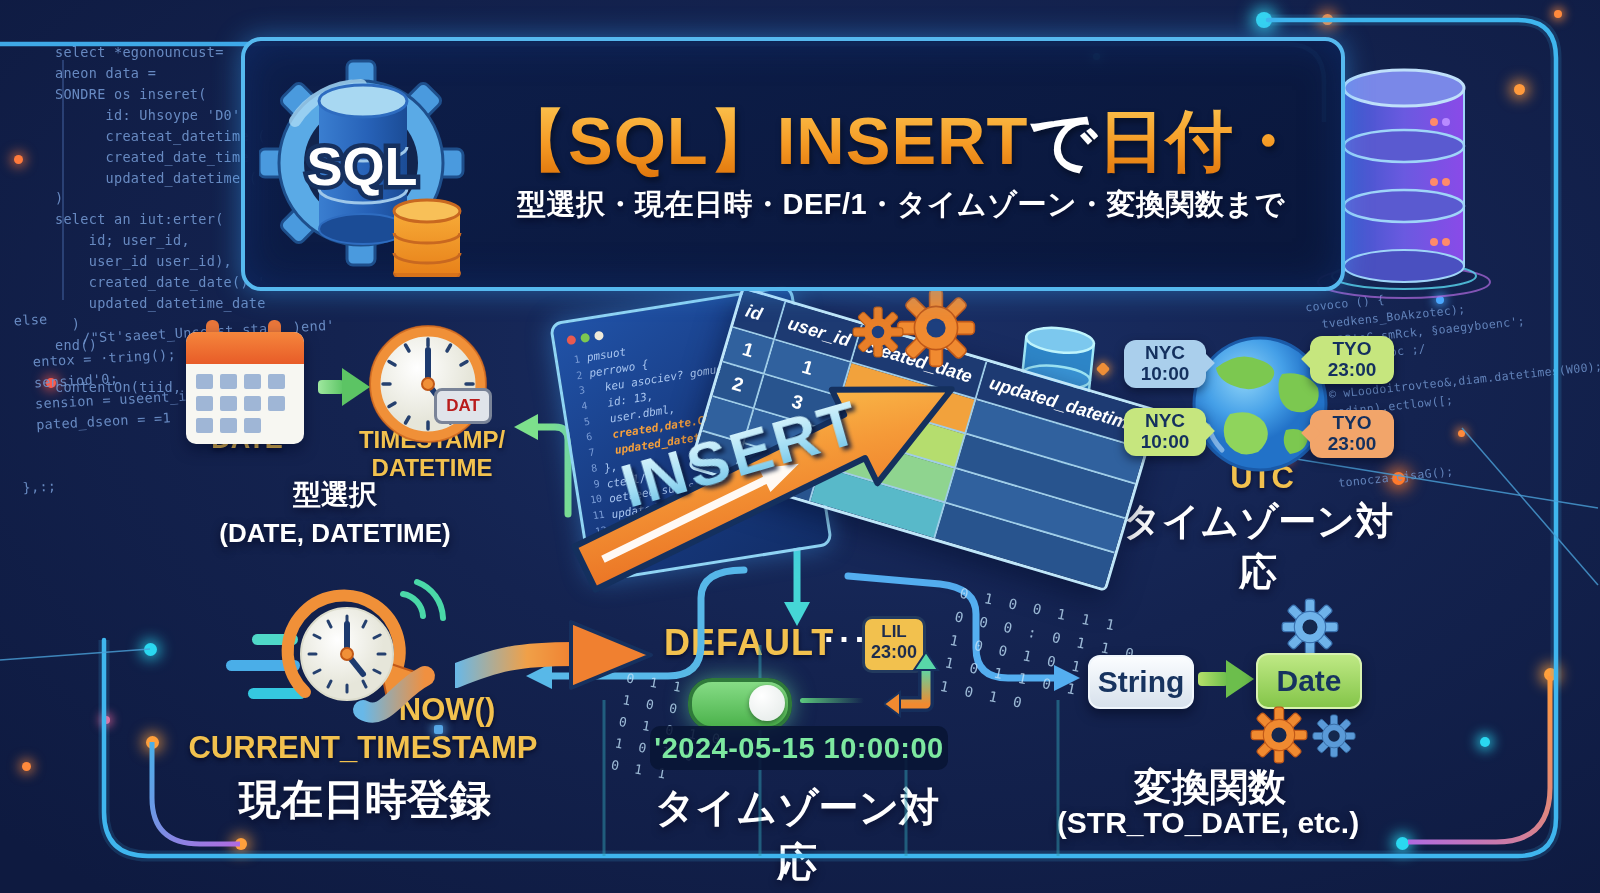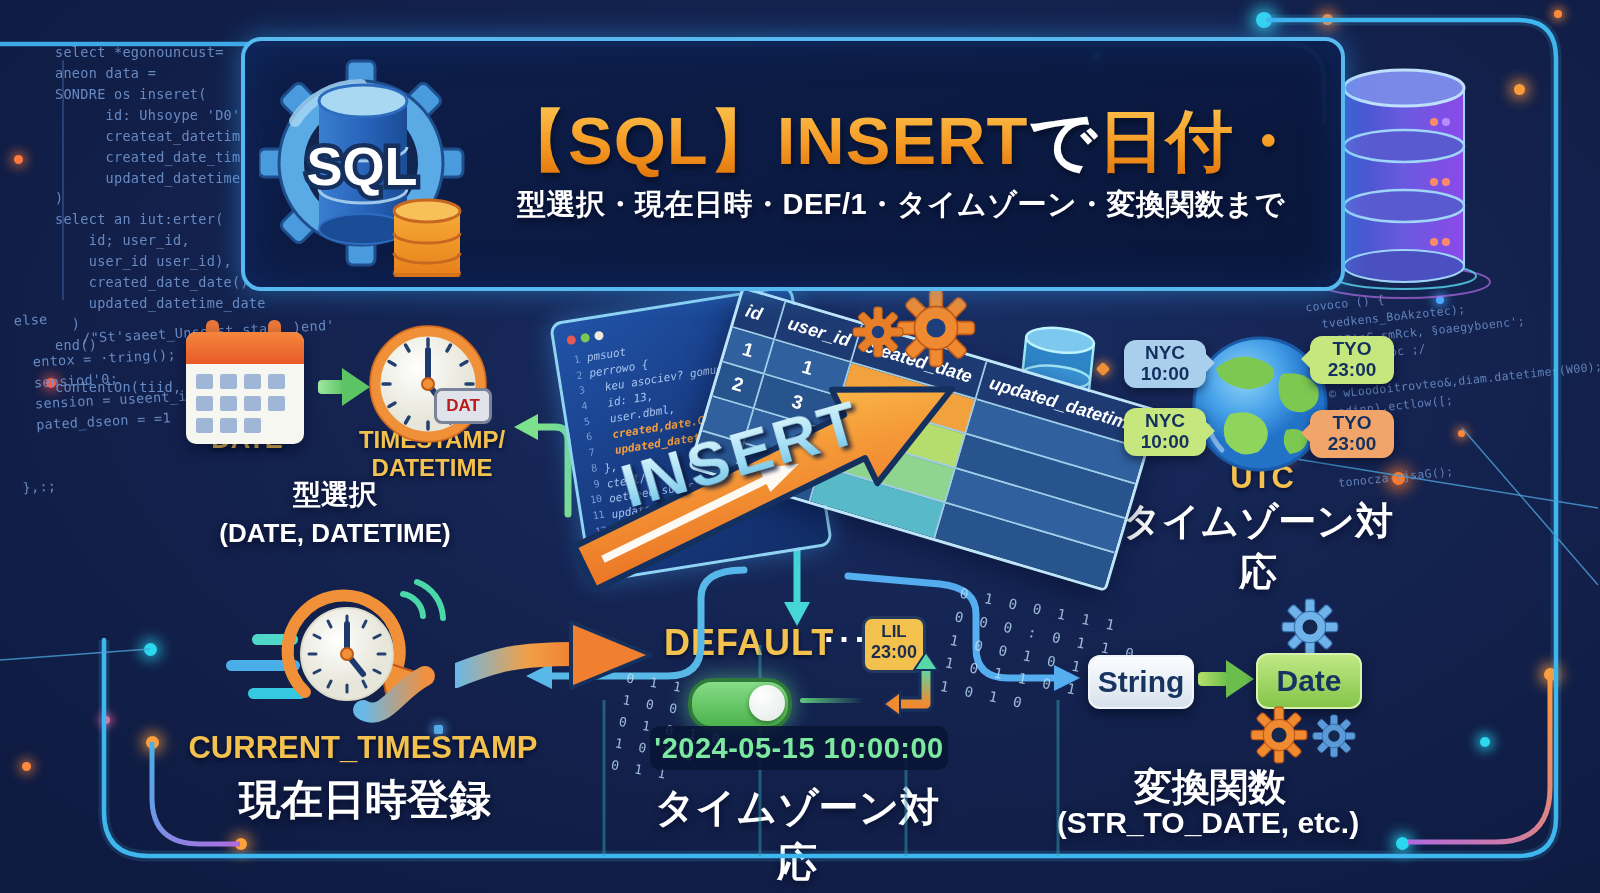--- a/index.html
+++ b/index.html
@@ -456,20 +456,21 @@
     <defs>
         <linearGradient id="swooshG2" x1="0" y1="0" x2="1" y2="0">
           <stop offset="0" stop-color="#68b8e8"></stop>
           <stop offset=".6" stop-color="#f0a048"></stop>
           <stop offset="1" stop-color="#f08030"></stop>
         </linearGradient>
       </defs>
     <path d="M 0 68 C 40 52 60 46 120 46" fill="none" stroke="url(#swooshG2)" stroke-width="24" stroke-linecap="round"></path>
     <polygon points="116,14 116,80 196,47" fill="#f08030" stroke="#16305e" stroke-width="4" stroke-linejoin="round"></polygon>
   </svg>
+  <div class="abs ylabel" style="left:347px;top:692px;width:200px;font-size:31px">NOW()</div>
   <div class="abs heading" style="left:165px;top:772px;width:400px;font-size:42px">現在日時登録</div>
   <div class="abs ylabel" style="left:163px;top:730px;width:400px;font-size:31px">CURRENT_TIMESTAMP</div>
 
   <div class="abs ylabel" style="left:664px;top:622px;width:200px;font-size:36px;letter-spacing:1px;text-align:left">DEFAULT</div>
   <div class="abs" style="left:824px;top:620px;color:#fff;font-weight:bold;font-size:34px;letter-spacing:4px;z-index:5">···</div>
   <div id="lil-badge" class="abs">
     <div>LIL</div>
     <div style="font-size:18px">23:00</div>
   </div>
   <div id="toggle" class="abs">

